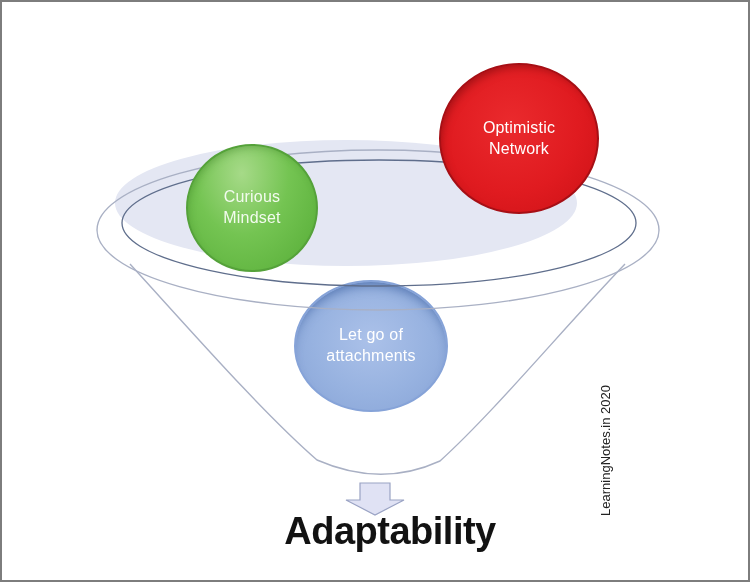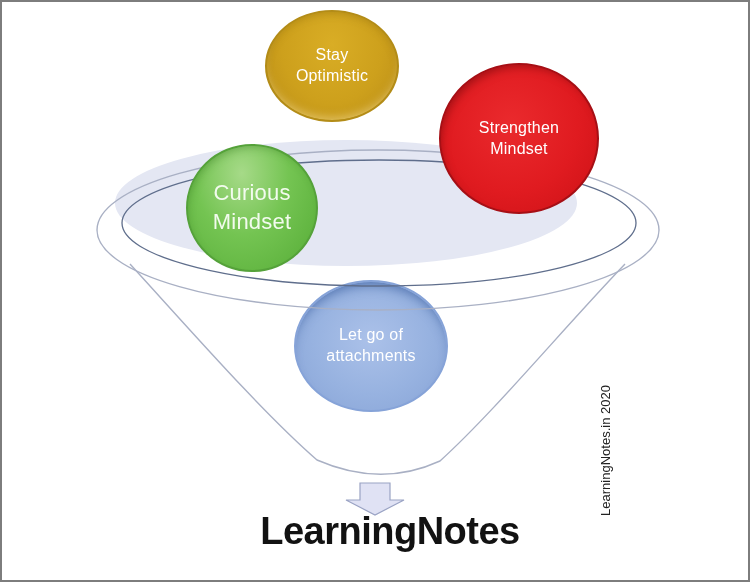--- a/index.html
+++ b/index.html
@@ -34,21 +34,21 @@
     background:radial-gradient(ellipse at 45% 40%, #ea2a2d 0%, #e01b20 55%, #d21419 85%, #c11016 100%);
     box-shadow:inset 4px 6px 10px -5px rgba(90,5,8,.5);
   }
   .bubble-red .lbl{width:116px;}
   .bubble-green{
     left:184px;top:142px;width:128px;height:124px;z-index:4;color:#f2fbee;
     border:2px solid #55a23a;
     background:radial-gradient(ellipse at 42% 22%, #a6da88 0%, #74c452 45%, #5cb13c 88%);
     box-shadow:inset 3px 5px 9px -4px rgba(36,98,20,.35);
   }
-  .bubble-green .lbl{width:96px;font-size:22px;}
+  .bubble-green .lbl{width:96px;font-size:16px;}
   .bubble-olive{
     left:307px;top:122px;width:150px;height:136px;z-index:5;color:#f4e9c8;
     border:2px solid #6d5714;
     background:radial-gradient(ellipse at 50% 32%, #9c7f26 0%, #8a6e1d 60%, #7c6118 92%);
     box-shadow:inset 0 6px 10px -5px rgba(60,45,5,.5);
   }
   .bubble-olive .lbl{width:104px;}
   .bubble-blue{
     left:292px;top:278px;width:150px;height:128px;z-index:2;color:#ffffff;
     border:2px solid #86a3d8;
@@ -78,31 +78,28 @@
   <div class="bubble bubble-blue">
     <span class="lbl">Let go of attachments</span>
   </div>
 
   <svg class="funnel-svg" width="746" height="578" viewBox="0 0 746 578">
     <ellipse cx="376" cy="228" rx="281" ry="80" fill="none" stroke="#a9b0c4" stroke-width="1.4"></ellipse>
     <path d="M 128,262 C 190,330 260,410 315,458 Q 379,486 438,459 C 492,410 558,330 623,262" fill="none" stroke="#a9b0c4" stroke-width="1.4"></path>
     <ellipse cx="377" cy="221" rx="257" ry="63" fill="none" stroke="#5f6e8c" stroke-width="1.3"></ellipse>
   </svg>
 
-  <div class="bubble bubble-gold">
-    <span class="lbl">Stay Optimistic</span>
-  </div>
   <div class="bubble bubble-red">
-    <span class="lbl">Strengthen Mindset</span>
+    <span class="lbl">Optimistic Network</span>
   </div>
   <div class="bubble bubble-green">
     <span class="lbl">Curious Mindset</span>
   </div>
 
   <svg class="arrow-svg" width="746" height="578" viewBox="0 0 746 578">
     <polygon points="358,481 388,481 388,498 402,498 373,513 344,498 358,498" fill="#e0e2f4" stroke="#9aa3c4" stroke-width="1.2"></polygon>
   </svg>
 
-  <div class="title">LearningNotes</div>
+  <div class="title">Adaptability</div>
 
   <div class="watermark">LearningNotes.in 2020</div>
 
 </div>
 
 </body></html>

